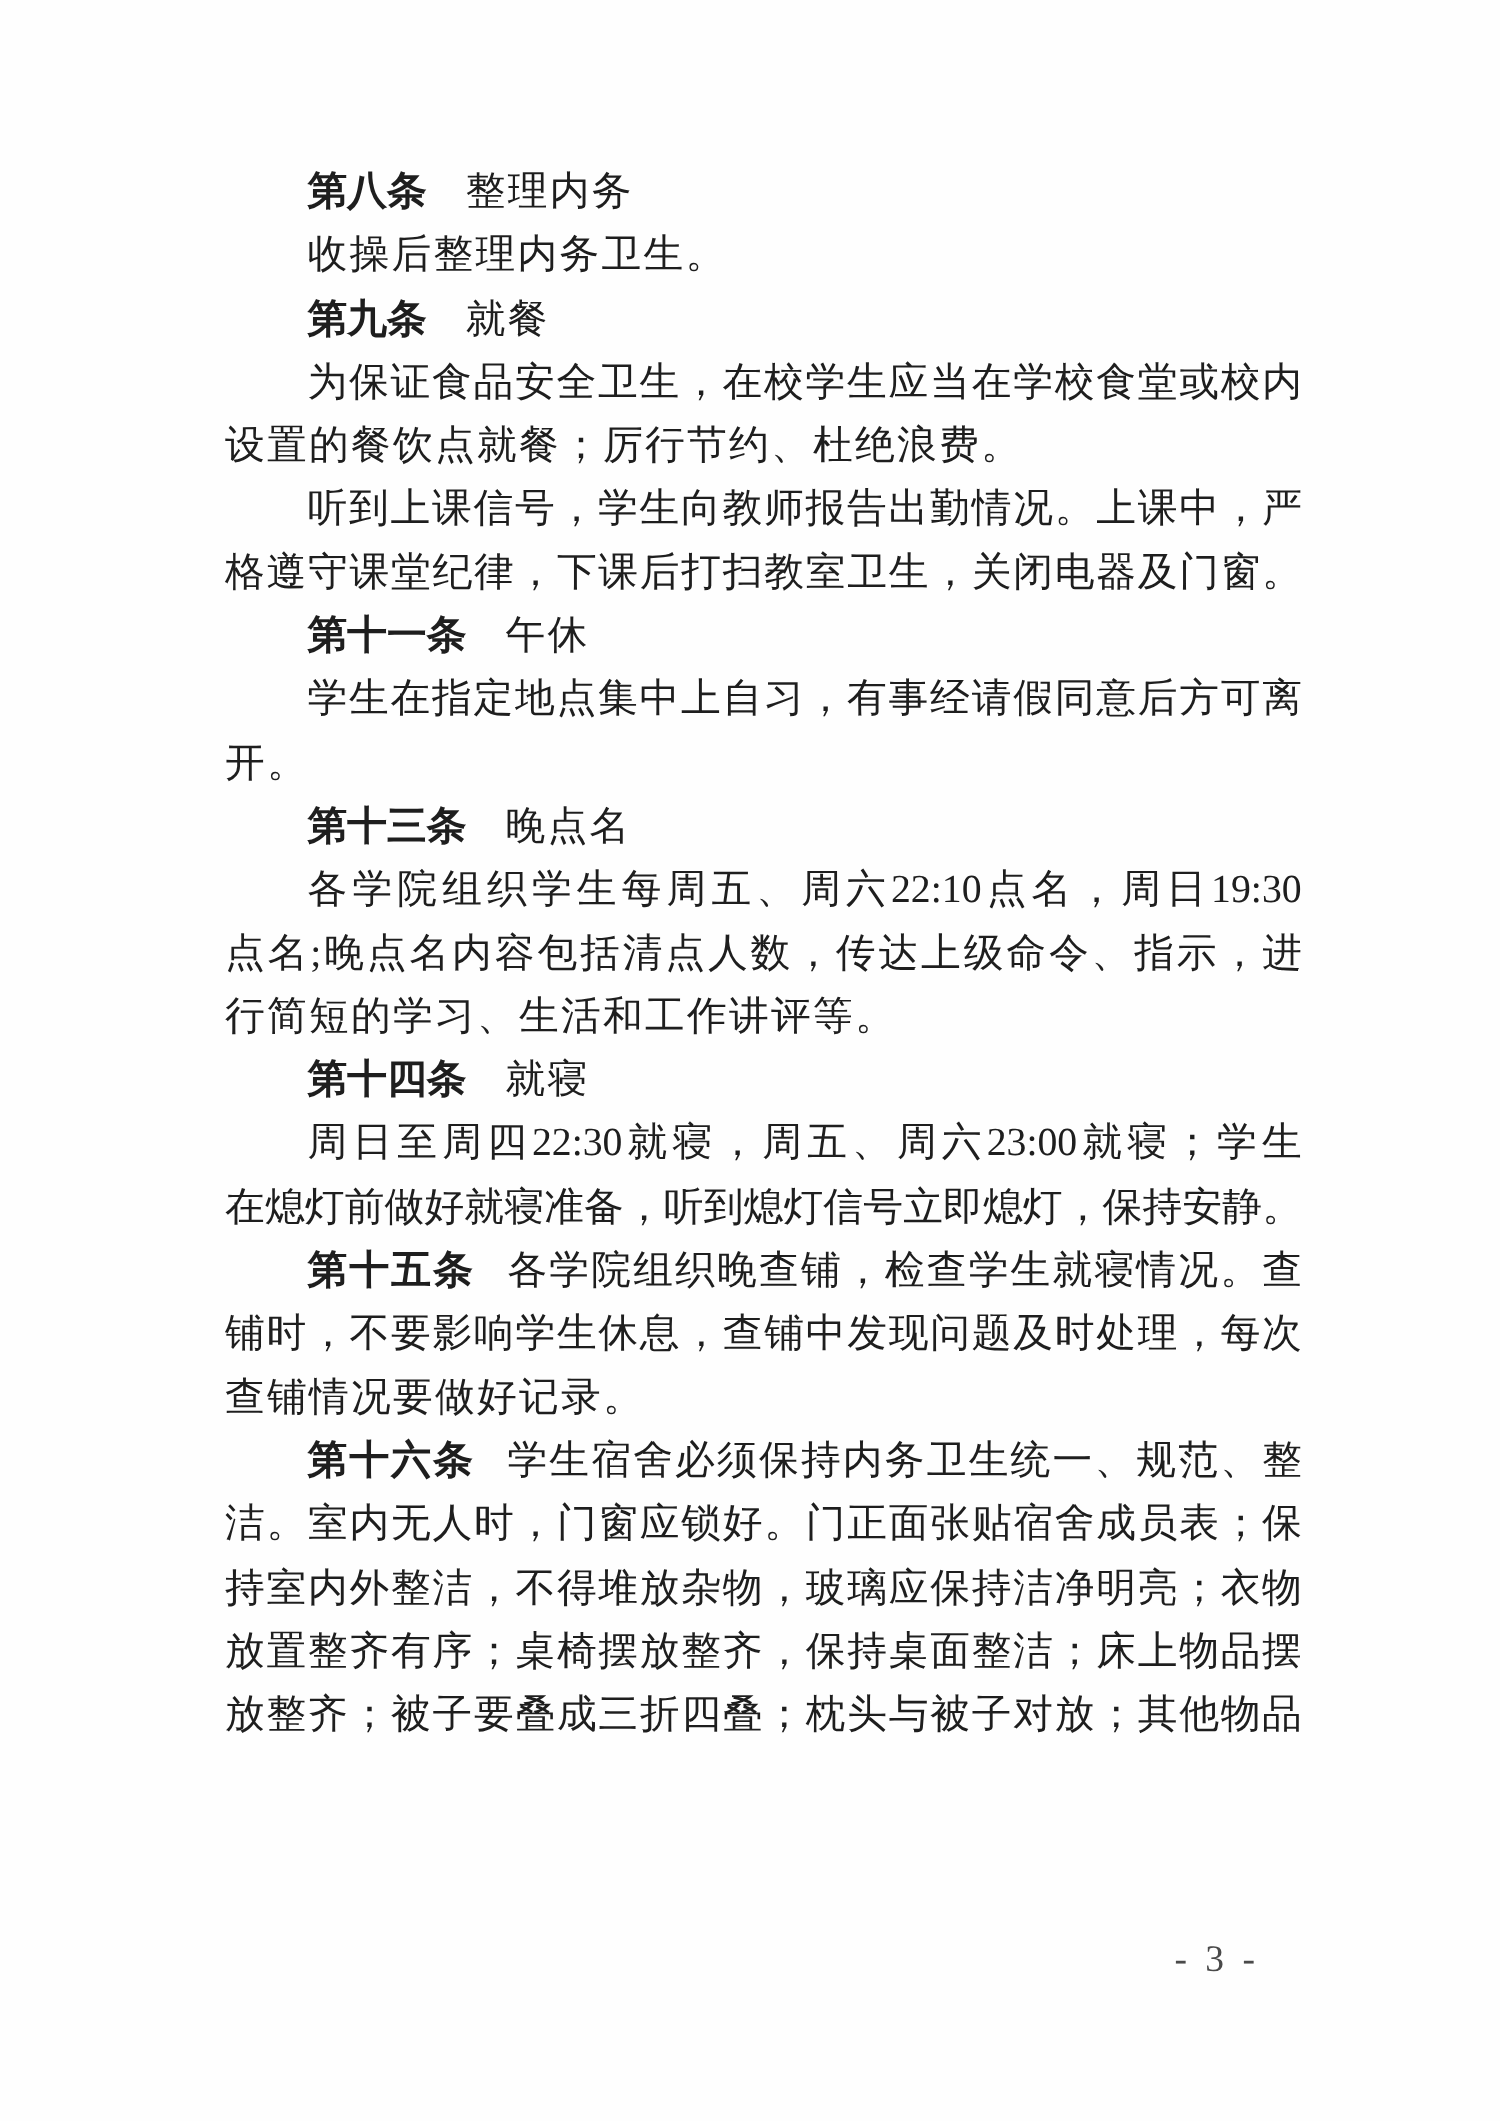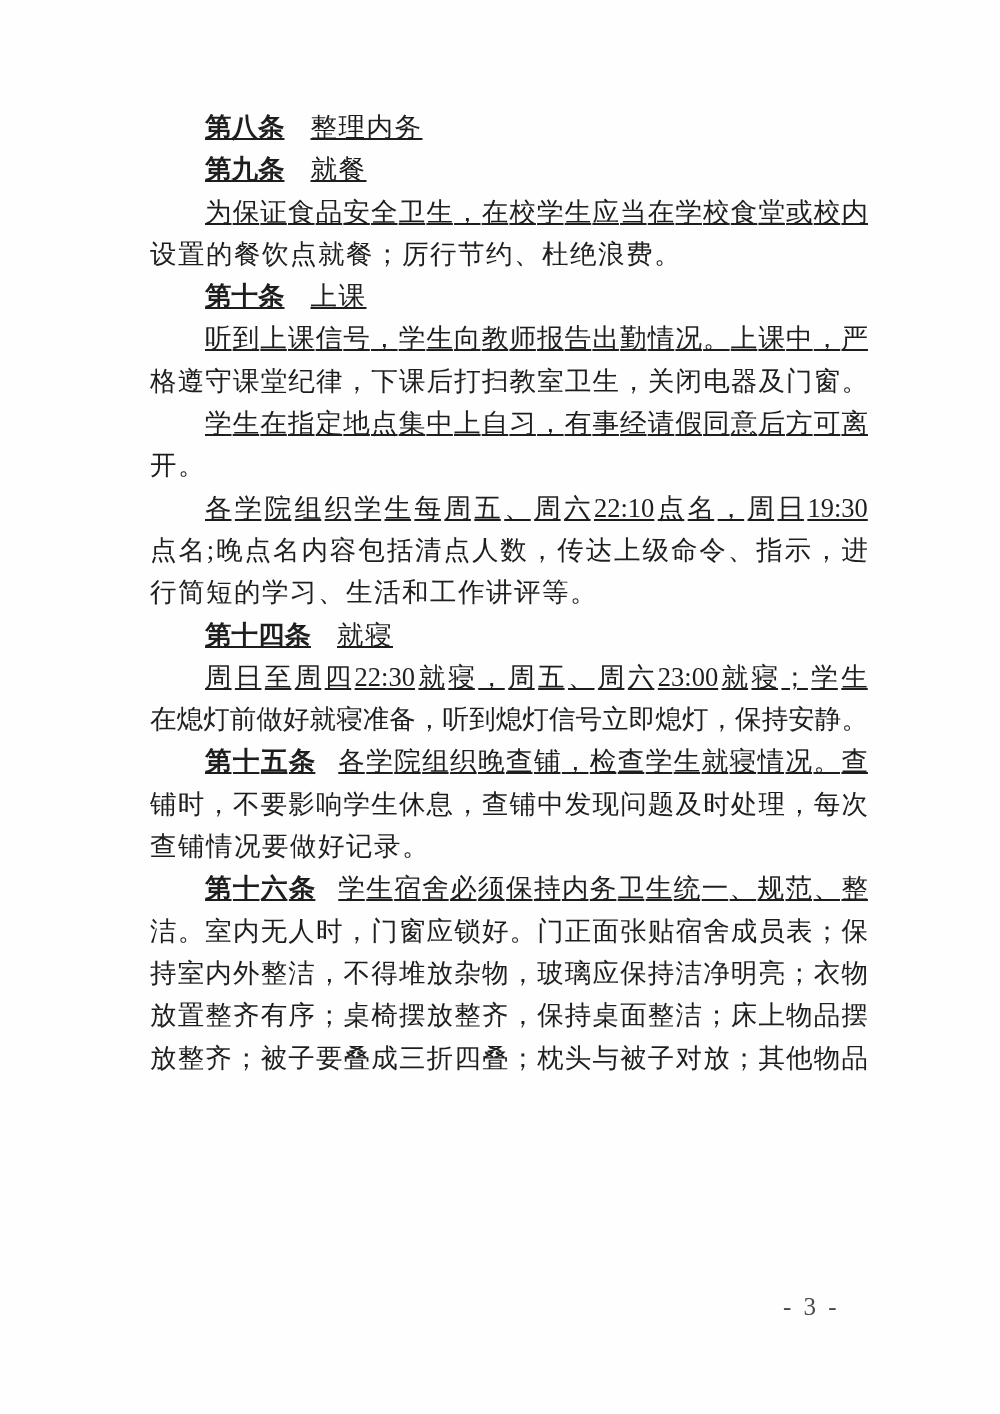--- a/index.html
+++ b/index.html
@@ -21,21 +21,21 @@
     left: 150px;
     top: 106px;
     width: 718px;
   }
   .line {
     height: 42.3px;
     line-height: 42.3px;
     font-size: 26.5px;
     white-space: nowrap;
   }
-  .line.indent { padding-left: 55px; text-decoration: underline; }
+  .line.indent { padding-left: 55px; }
   .line.fill {
     display: flex;
     justify-content: space-between;
     align-items: baseline;
     letter-spacing: 0;
   }
   .line.fill span { flex: 0 0 auto; }
   .t { letter-spacing: 1.5px; }
   .hd {
     font-weight: 700;
@@ -52,20 +52,21 @@
     letter-spacing: 3px;
     font-family: "Liberation Serif", serif;
   }
 </style>
 </head>
 <body>
 
 <div class="page" style="background: rgb(254, 254, 254); color: rgb(30, 30, 30);">
   <div class="content">
       <div class="line indent"><span class="hd">第八条</span><span class="t">整理内务</span></div>
+      <div class="line indent"><span class="t">收操后整理内务卫生。</span></div>
       <div class="line indent"><span class="hd">第九条</span><span class="t">就餐</span></div>
       <div class="line indent fill">
         <span>为</span>
         <span>保</span>
         <span>证</span>
         <span>食</span>
         <span>品</span>
         <span>安</span>
         <span>全</span>
         <span>卫</span>
@@ -80,21 +81,20 @@
         <span>在</span>
         <span>学</span>
         <span>校</span>
         <span>食</span>
         <span>堂</span>
         <span>或</span>
         <span>校</span>
         <span>内</span>
       </div>
       <div class="line"><span class="t">设置的餐饮点就餐；厉行节约、杜绝浪费。</span></div>
-      <div class="line indent"><span class="hd">第十条</span><span class="t">上课</span></div>
       <div class="line indent fill">
         <span>听</span>
         <span>到</span>
         <span>上</span>
         <span>课</span>
         <span>信</span>
         <span>号</span>
         <span>，</span>
         <span>学</span>
         <span>生</span>
@@ -135,20 +135,21 @@
         <span>，</span>
         <span>关</span>
         <span>闭</span>
         <span>电</span>
         <span>器</span>
         <span>及</span>
         <span>门</span>
         <span>窗</span>
         <span>。</span>
       </div>
+      <div class="line indent"><span class="hd">第十一条</span><span class="t">午休</span></div>
       <div class="line indent fill">
         <span>学</span>
         <span>生</span>
         <span>在</span>
         <span>指</span>
         <span>定</span>
         <span>地</span>
         <span>点</span>
         <span>集</span>
         <span>中</span>
@@ -162,20 +163,21 @@
         <span>请</span>
         <span>假</span>
         <span>同</span>
         <span>意</span>
         <span>后</span>
         <span>方</span>
         <span>可</span>
         <span>离</span>
       </div>
       <div class="line"><span class="t">开。</span></div>
+      <div class="line indent"><span class="hd">第十三条</span><span class="t">晚点名</span></div>
       <div class="line indent fill">
         <span>各</span>
         <span>学</span>
         <span>院</span>
         <span>组</span>
         <span>织</span>
         <span>学</span>
         <span>生</span>
         <span>每</span>
         <span>周</span>

